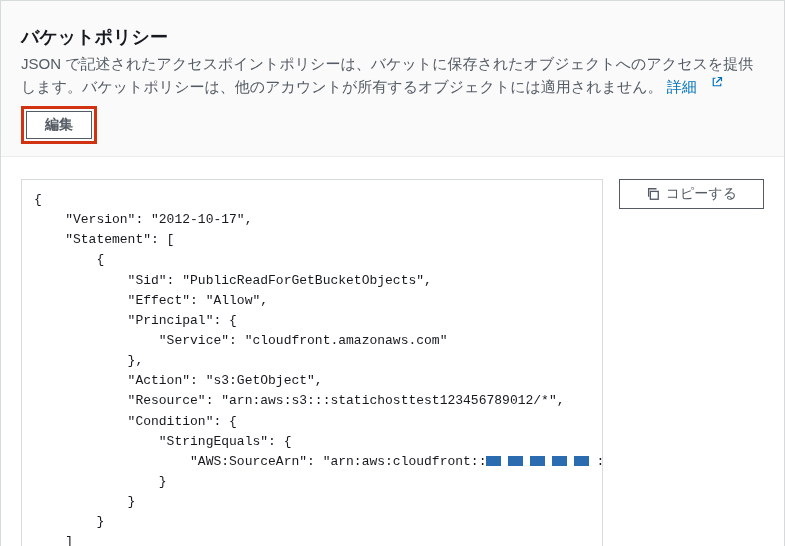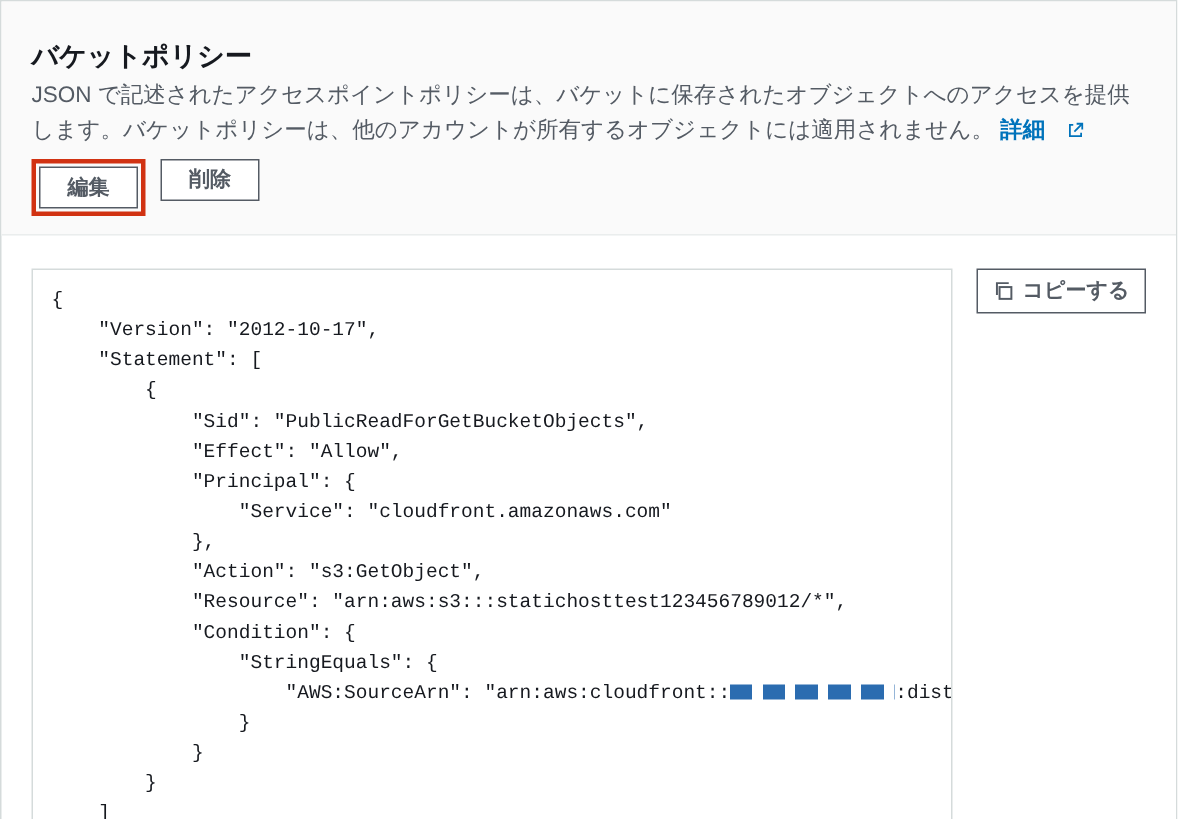--- a/index.html
+++ b/index.html
@@ -30,23 +30,22 @@
     }
     .description {
       font-size: 15px;
       color: #545b64;
       line-height: 1.5;
     }
     .learn-more-link {
       color: #0073bb;
       text-decoration: none;
       display: inline-flex;
-      align-items: center;
+      align-items: flex-start;
       gap: 14px;
-      font-weight: bold;
     }
     .external-icon {
       display: inline-block;
       width: 12px;
       height: 12px;
     }
     .button-row {
       margin-top: 8px;
       display: flex;
       gap: 10px;
@@ -85,23 +84,23 @@
       line-height: 1.55;
       white-space: pre;
       color: #16191f;
       min-height: 360px;
       overflow-x: auto;
     }
     .copy-btn {
       border: 1px solid #545b64;
       background: #fff;
       color: #545b64;
-      padding: 5px 10px;
+      padding: 5px 26px;
       font-size: 14px;
-      font-weight: 700;
+      font-weight: 400;
       cursor: pointer;
       display: inline-flex;
       align-items: center;
       gap: 6px;
       font-family: inherit;
       white-space: nowrap;
     }
     .copy-icon {
       width: 14px;
       height: 14px;
@@ -128,21 +127,20 @@
           <path d="M6 3H3v10h10v-3"></path>
           <path d="M9 2h5v5"></path>
           <path d="M14 2L7 9"></path>
         </svg>
       </a>
     </div>
     <div class="button-row">
       <span class="highlight-box">
         <button class="btn">編集</button>
       </span>
-      <button class="btn">削除</button>
     </div>
   </div>
 
   <div class="content">
     <div class="code-box"><span>{</span>
 <span>    "Version": "2012-10-17",</span>
 <span>    "Statement": [</span>
 <span>        {</span>
 <span>            "Sid": "PublicReadForGetBucketObjects",</span>
 <span>            "Effect": "Allow",</span>

